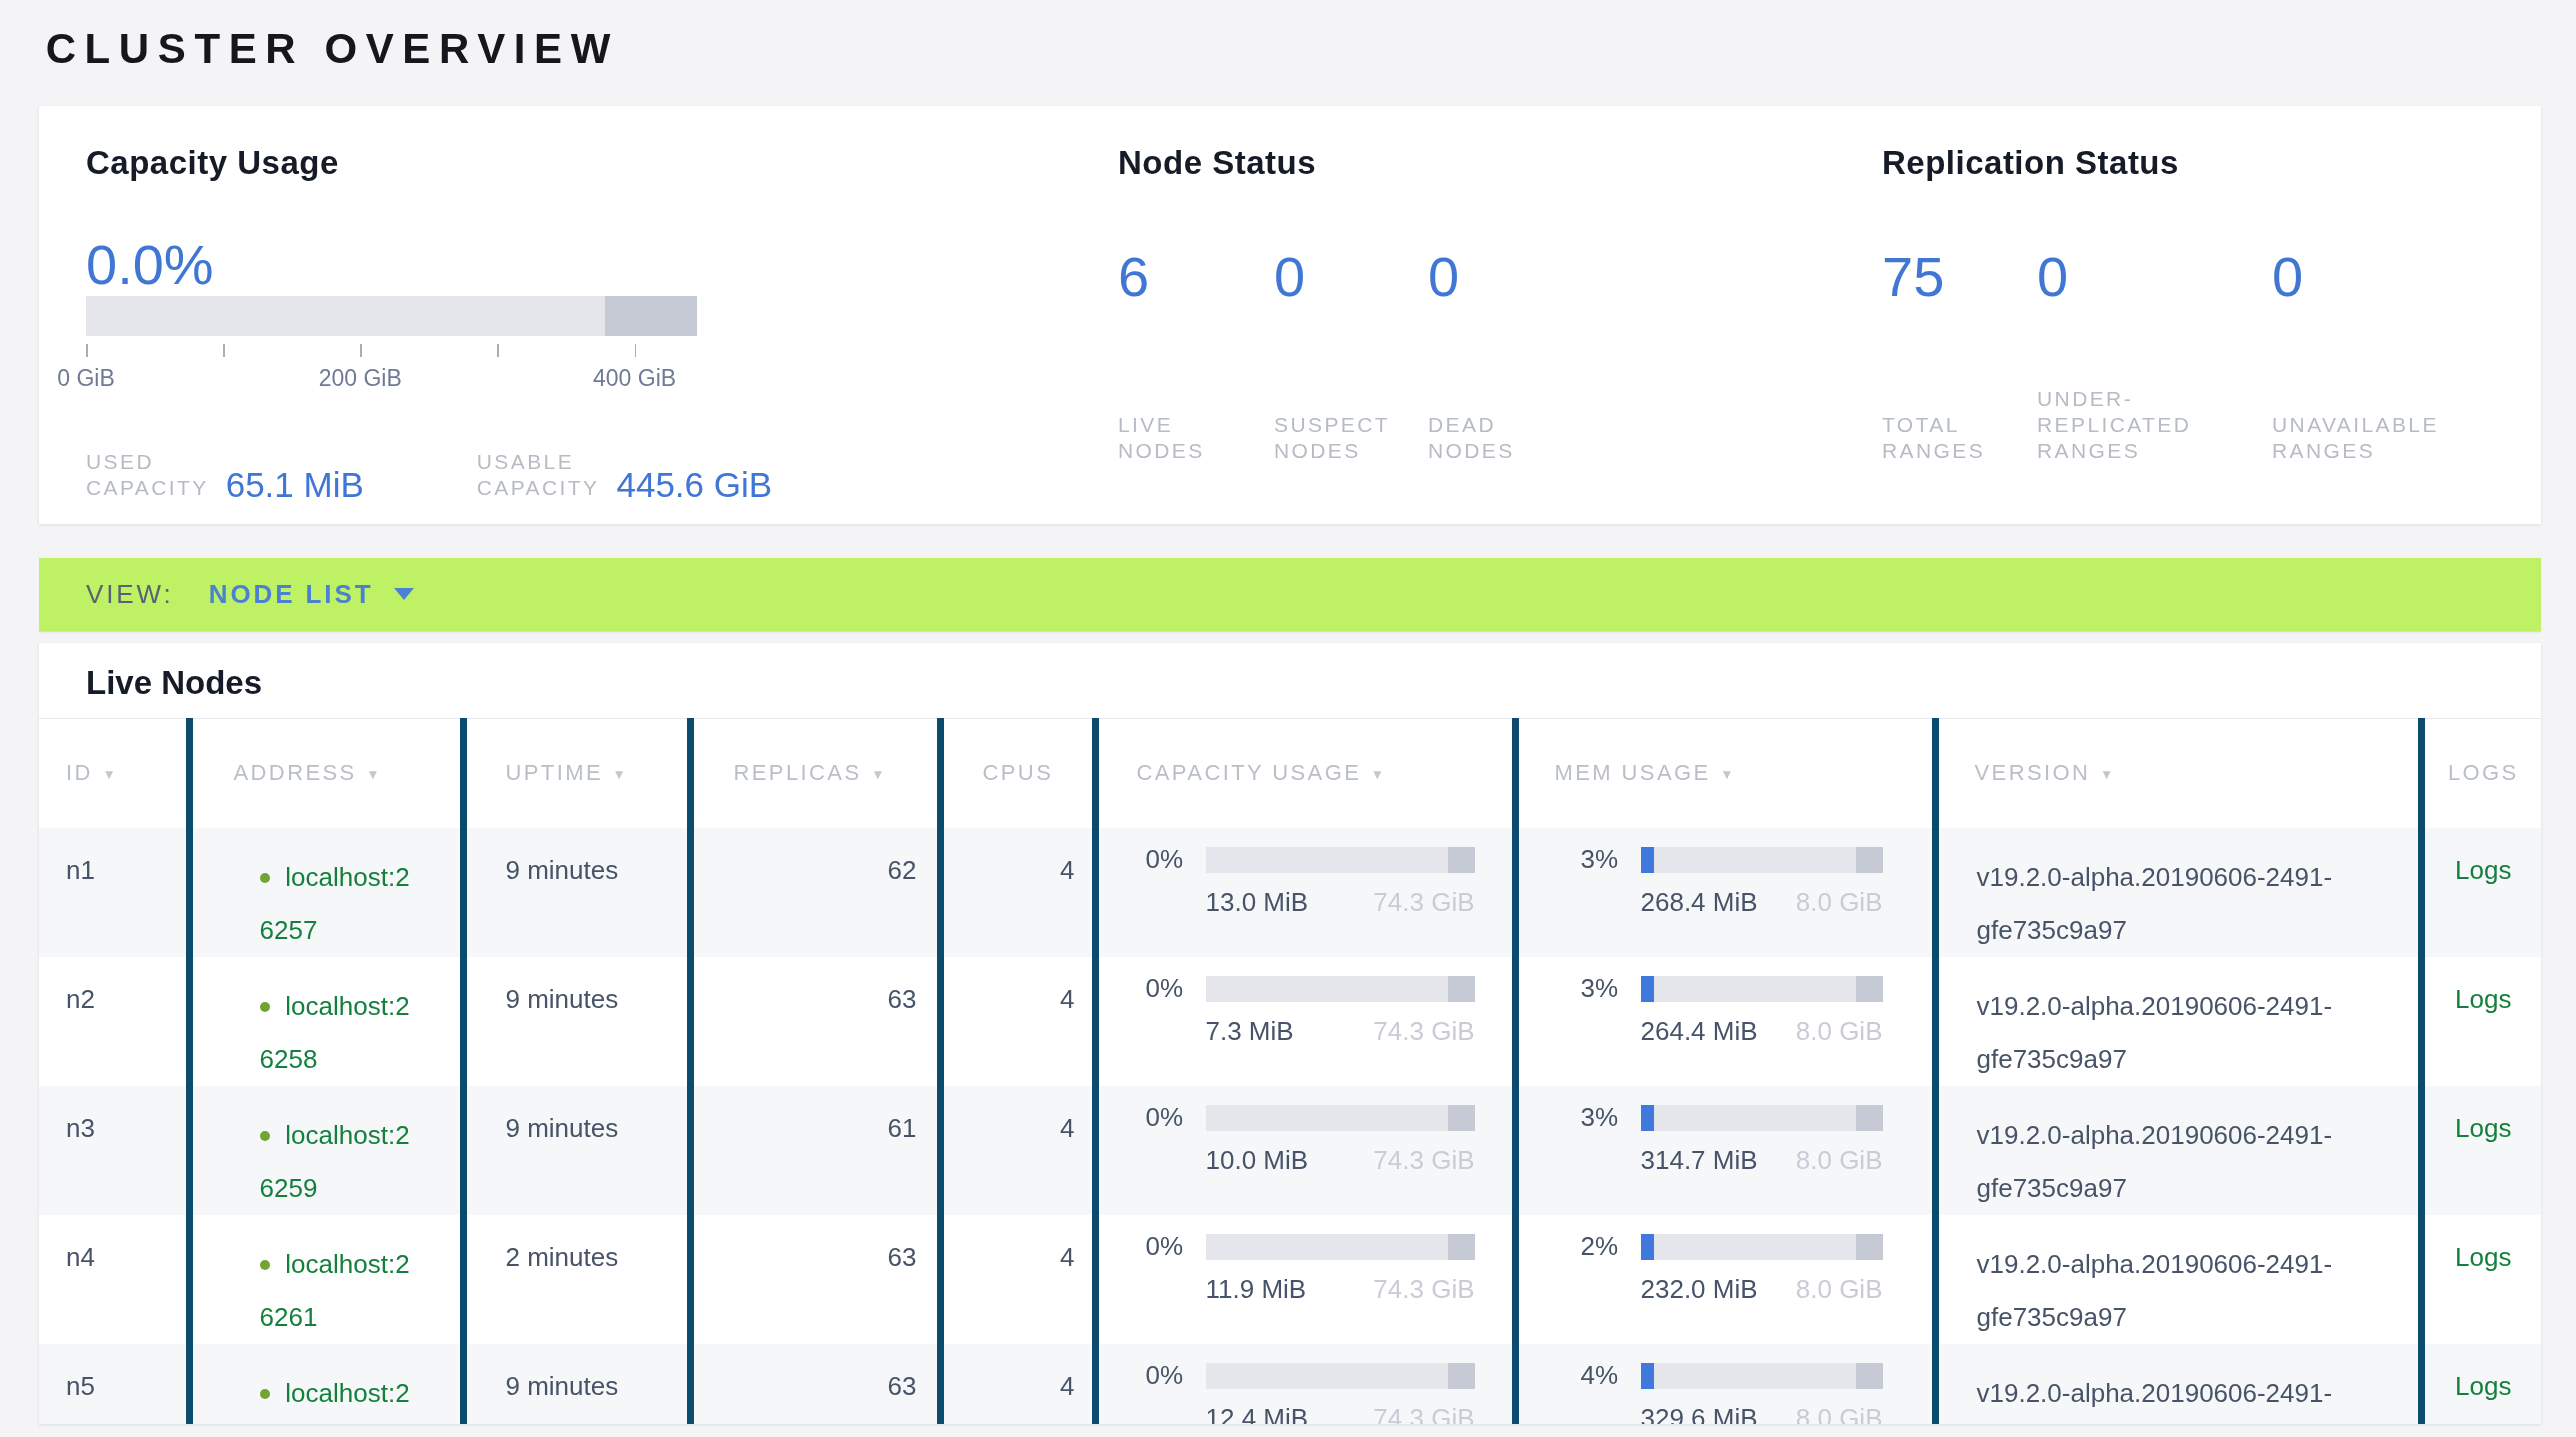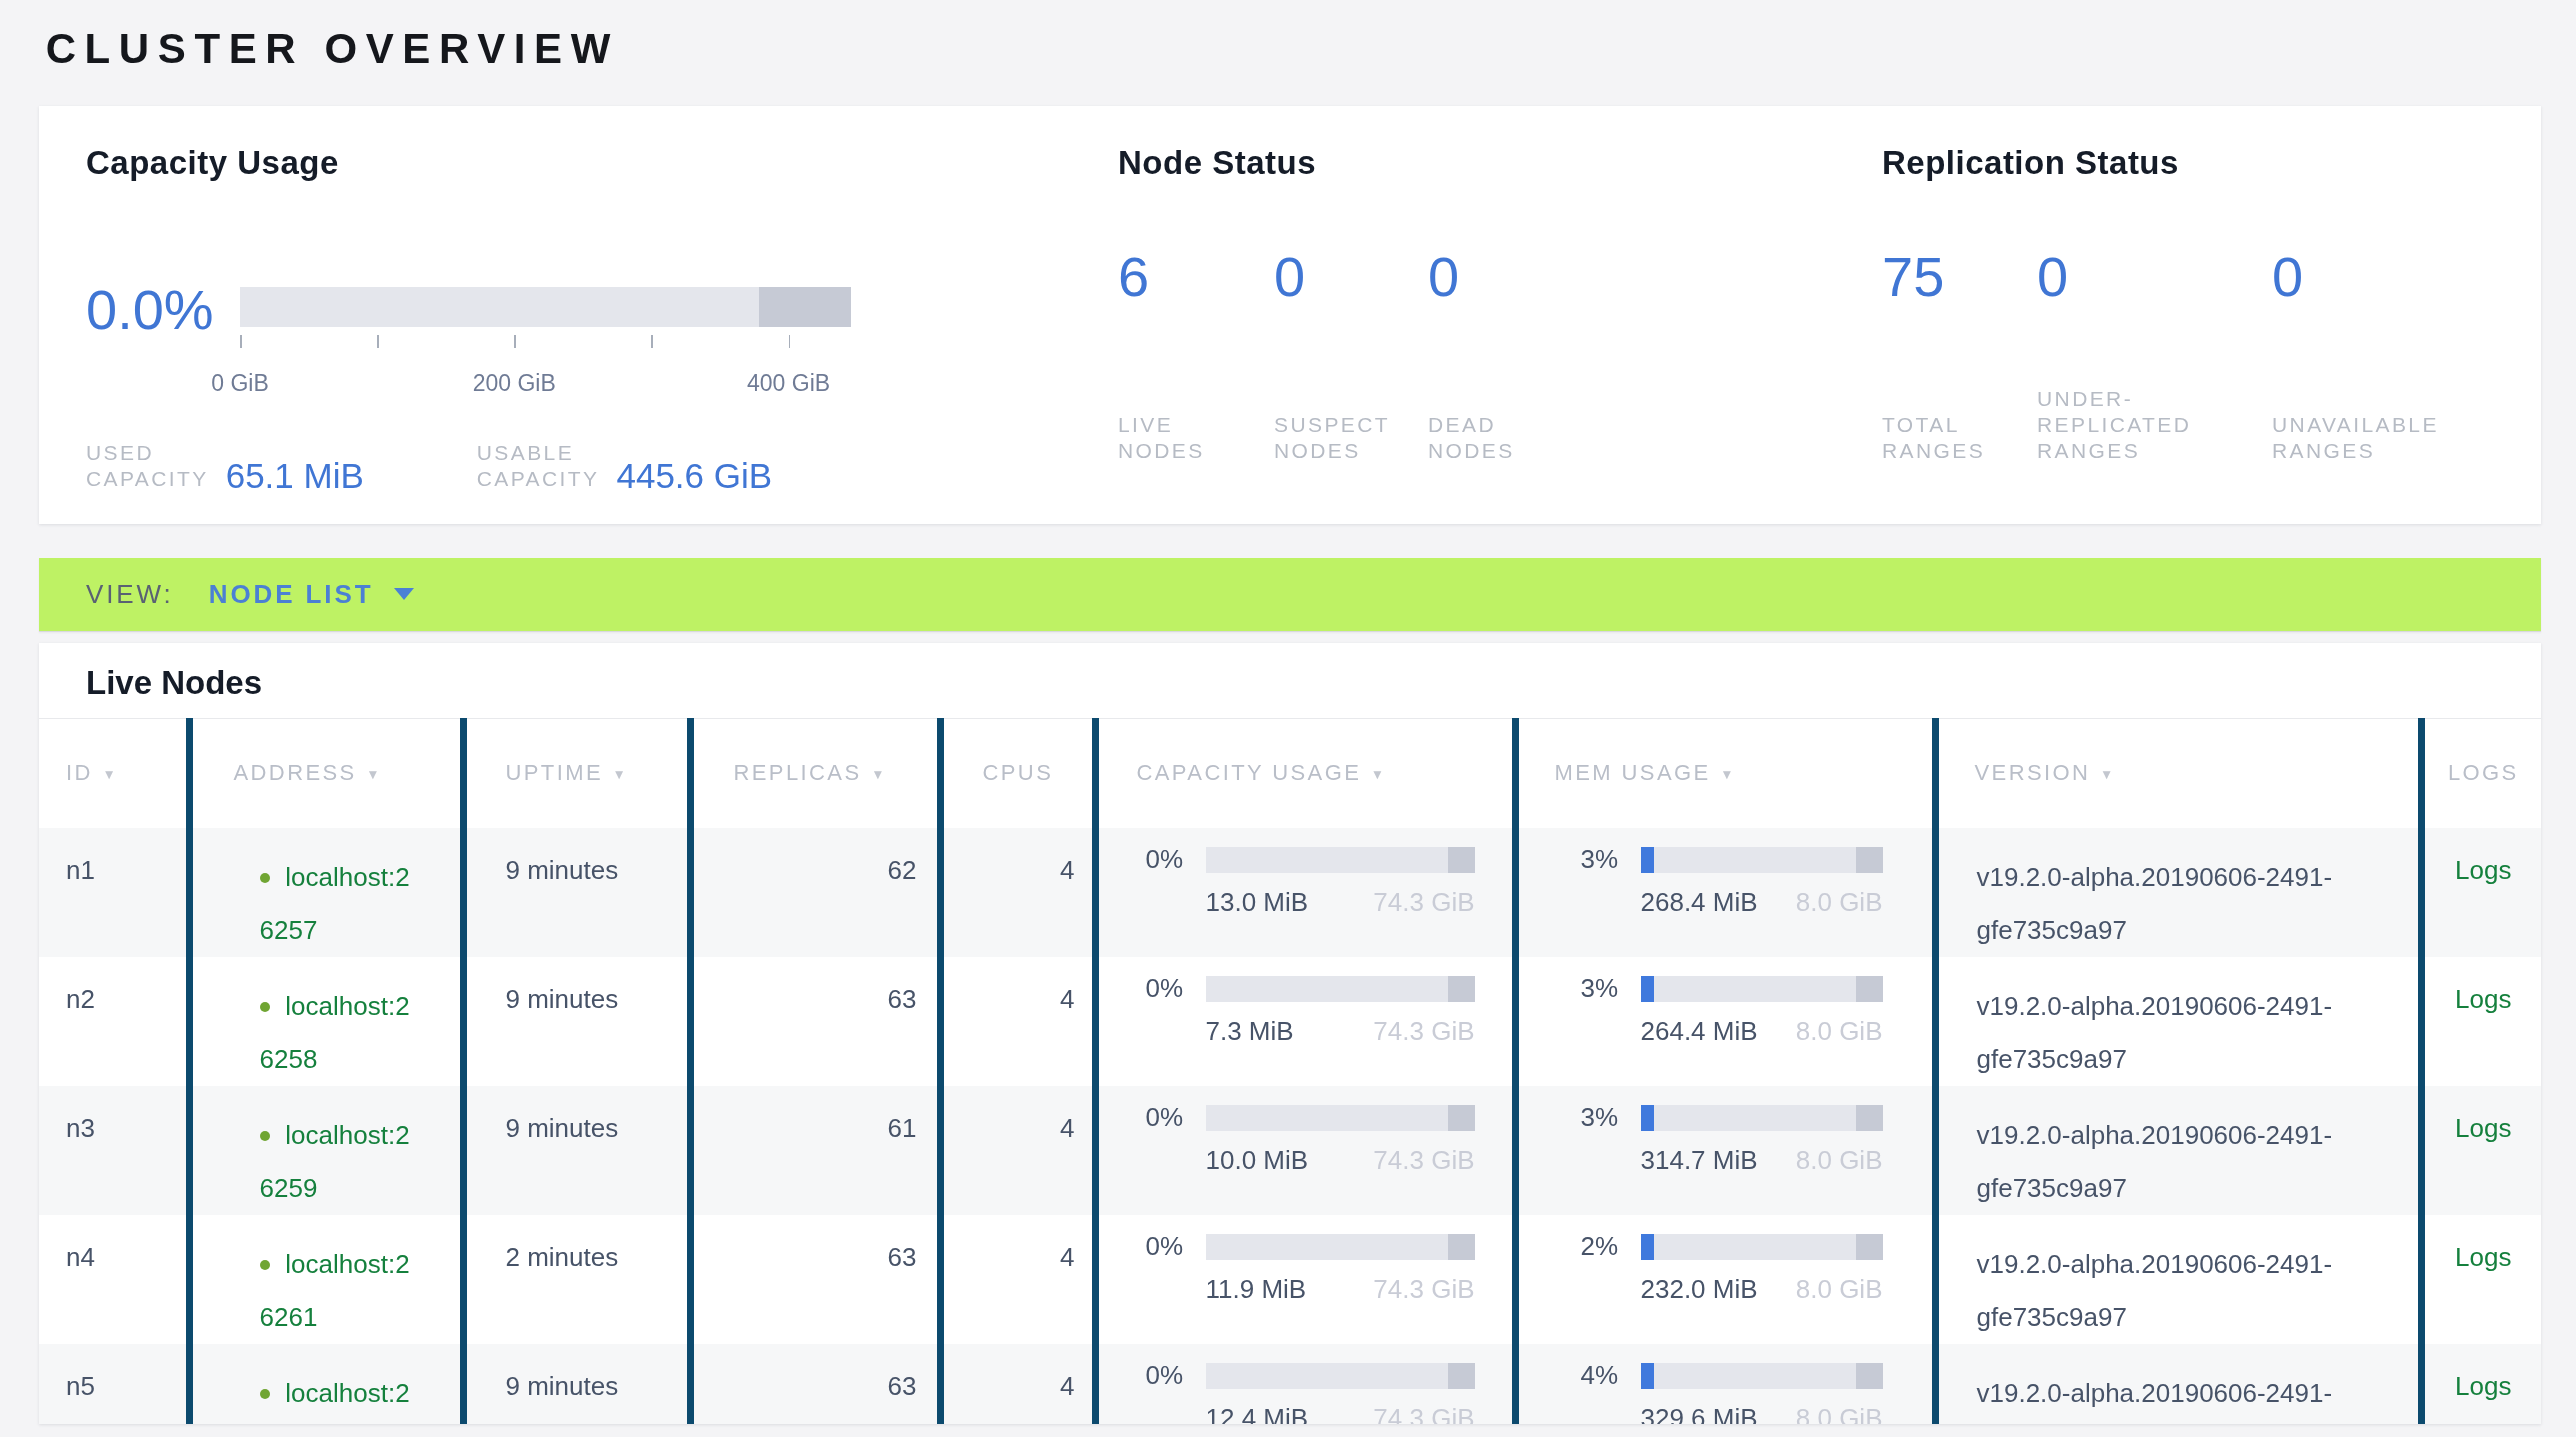--- a/index.html
+++ b/index.html
@@ -23,29 +23,29 @@
     margin-top:33px; height:418px; background:#fff;
     box-shadow:0 1px 2.9px rgba(50,55,70,.12);
     display:flex;
   }
   .sec { padding-top:38px; }
   .sec-capacity { width:1079px; padding-left:47px; }
   .sec-nodes    { width:764px; }
   .sec-repl     { flex:1; }
   .sec-title { font-size:33px; font-weight:700; color:#151c28; letter-spacing:0.5px; }
 
-  .cap-chart { display:flex; margin-top:101px; }
+  .cap-chart { display:flex; margin-top:56px;flex-direction:column; }
   .cap-pct { width:154px; flex:none; font-size:56px; line-height:54px; font-weight:500; color:#4076d4; }
   .cap-bar-wrap { width:611px; flex:none; }
   .cap-bar { height:40px; background:#e4e6ec; position:relative; margin-top:3.8px; }
   .bar-fill { position:absolute; left:0; top:0; height:100%; background:#3f79dd; }
   .bar-dark { position:absolute; right:0; top:0; height:100%; background:#c6cad5; }
   .cap-axis { position:relative; height:59px; }
   .tick { position:absolute; top:8.6px; width:1.9px; height:12.5px; background:#a7aeba; }
-  .tick-lbl { position:absolute; top:43px; transform:translateX(-50%); font-size:23px; color:#6f7b95; white-space:nowrap; }
+  .tick-lbl { position:absolute; top:29px; transform:translateX(-50%); font-size:23px; color:#6f7b95; white-space:nowrap; }
   .cap-stats { display:flex; margin-top:54px; }
   .cap-stat { display:flex; align-items:flex-end; }
   .cap-stat + .cap-stat { margin-left:113px; }
   .muted-lbl {
     font-size:21px; letter-spacing:2.4px; line-height:26px;
     color:#b6bbc4; white-space:pre-line;
   }
   .cap-val { font-size:35px; line-height:32px; font-weight:500; color:#4076d4; margin-left:17px; }
 
   .stat-row { display:flex; margin-top:65px; height:217px; }

